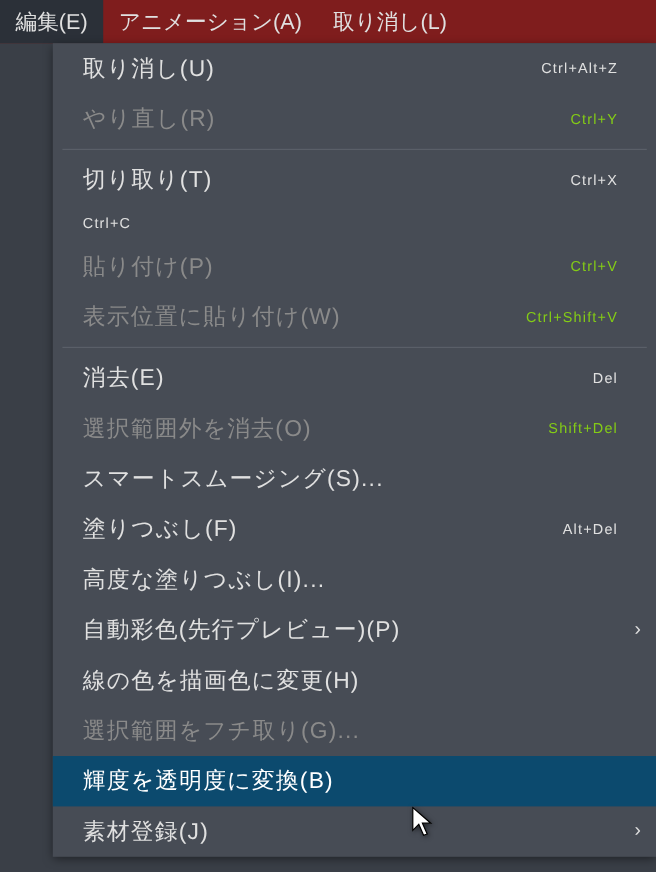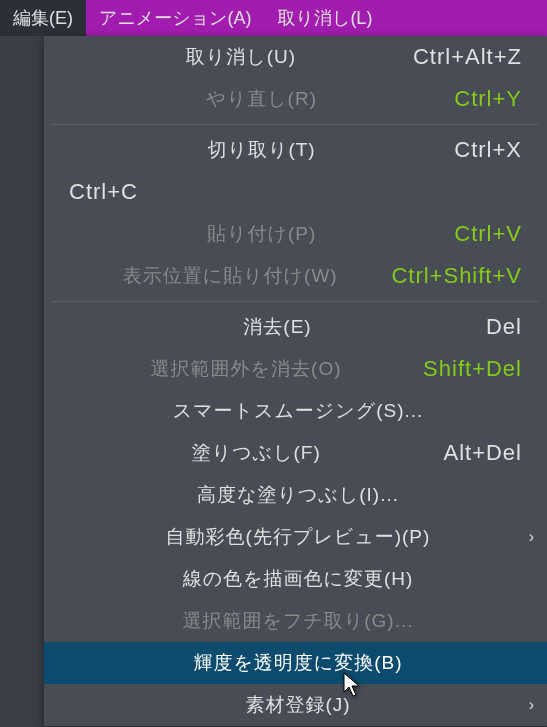--- a/index.html
+++ b/index.html
@@ -10,21 +10,21 @@
     body {
       font-family: "Meiryo", "Yu Gothic", sans-serif;
       background: #3a3f47;
       width: 547px;
       height: 727px;
       overflow: hidden;
       color: #e0e0e0;
     }
     .menubar {
       display: flex;
-      background: #a21caf;
+      background: #7f1d1d;
       height: 36px;
     }
     .menubar-item {
       padding: 6px 13px;
       font-size: 18px;
       color: #e0e0e0;
       cursor: default;
     }
     .menubar-item.active {
       background: #2b3038;
@@ -34,41 +34,40 @@
       top: 36px;
       left: 44px;
       width: 503px;
       background: #474c55;
       box-shadow: 0 2px 8px rgba(0,0,0,0.5);
     }
     .menu-item {
       display: flex;
       justify-content: space-between;
       align-items: center;
-      padding: 8px 20px 8px 25px;
+      padding: 8px 8px 8px 25px;
       font-size: 19px;
       letter-spacing: 1px;
       cursor: default;
       position: relative;
-      text-align: center;
     }
     .menu-item.highlighted {
       background: #0c4a6e;
       color: #fff;
     }
     .menu-item.disabled {
       color: #8a8a8a;
     }
     .menu-label {
       flex-grow: 1;
     }
     .menu-shortcut {
       color: #e0e0e0;
-      font-size: 22px;
-      margin-right: 5px;
+      font-size: 12px;
+      margin-right: 24px;
     }
     .menu-item.disabled .menu-shortcut {
       color: #84cc16;
     }
     .separator {
       height: 1px;
       background: #5a5f68;
       margin: 4px 8px;
     }
     .submenu-arrow {

